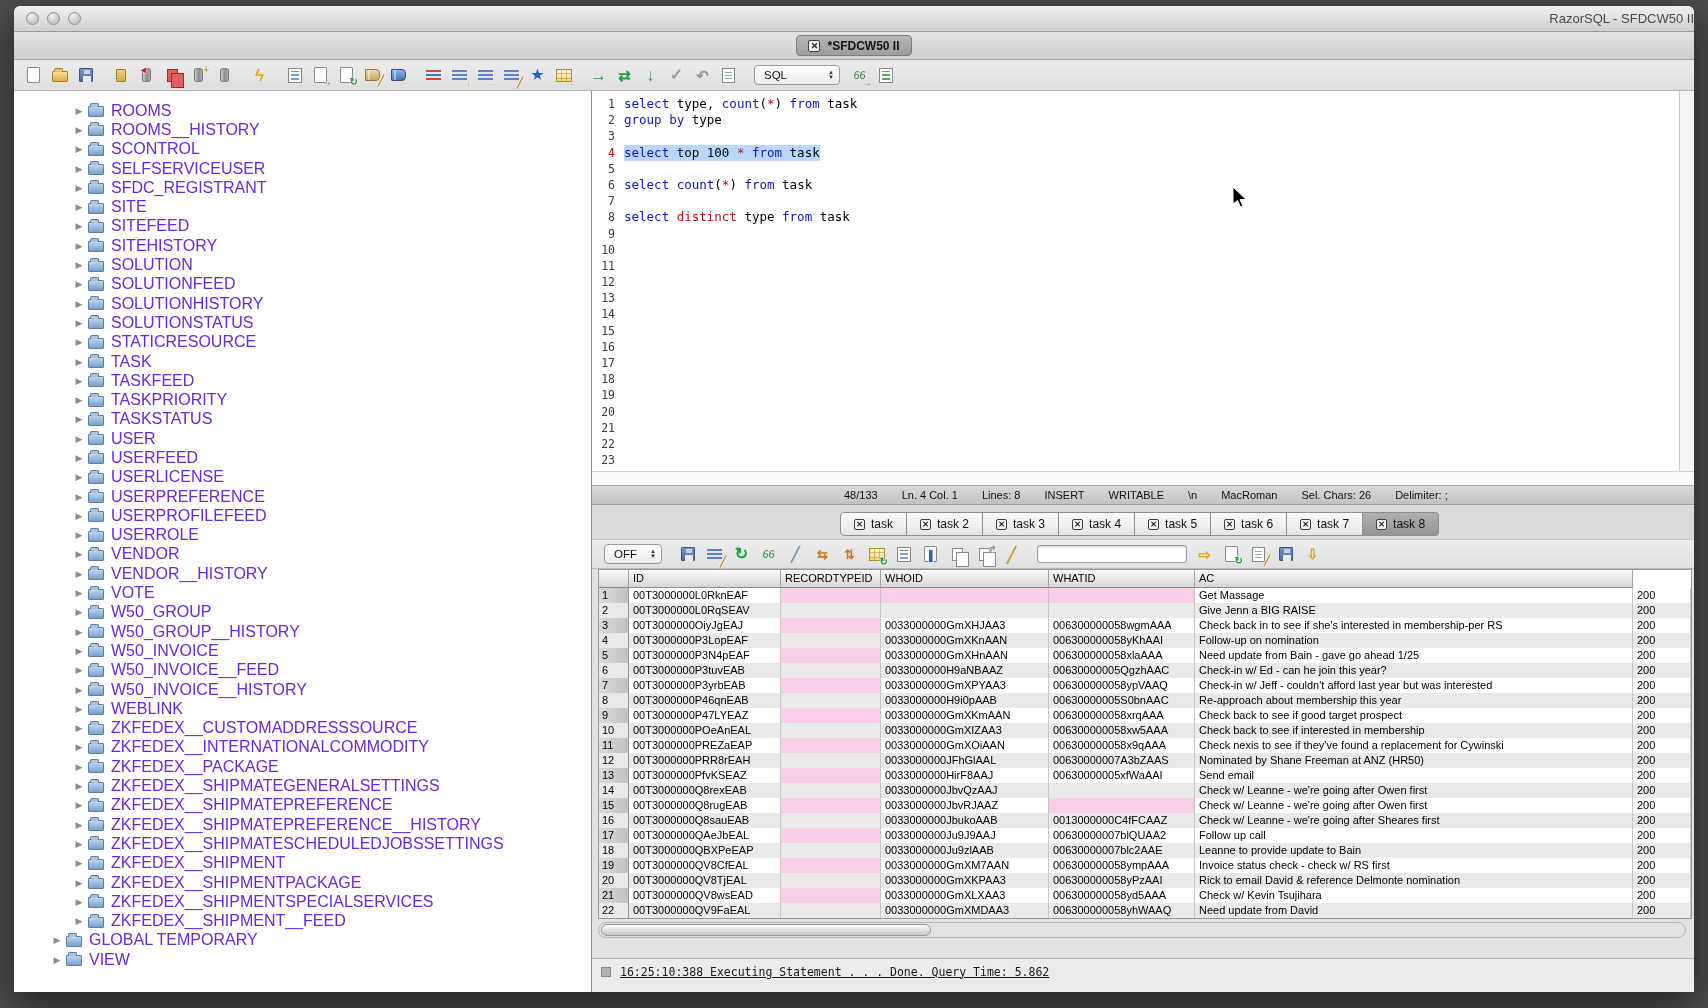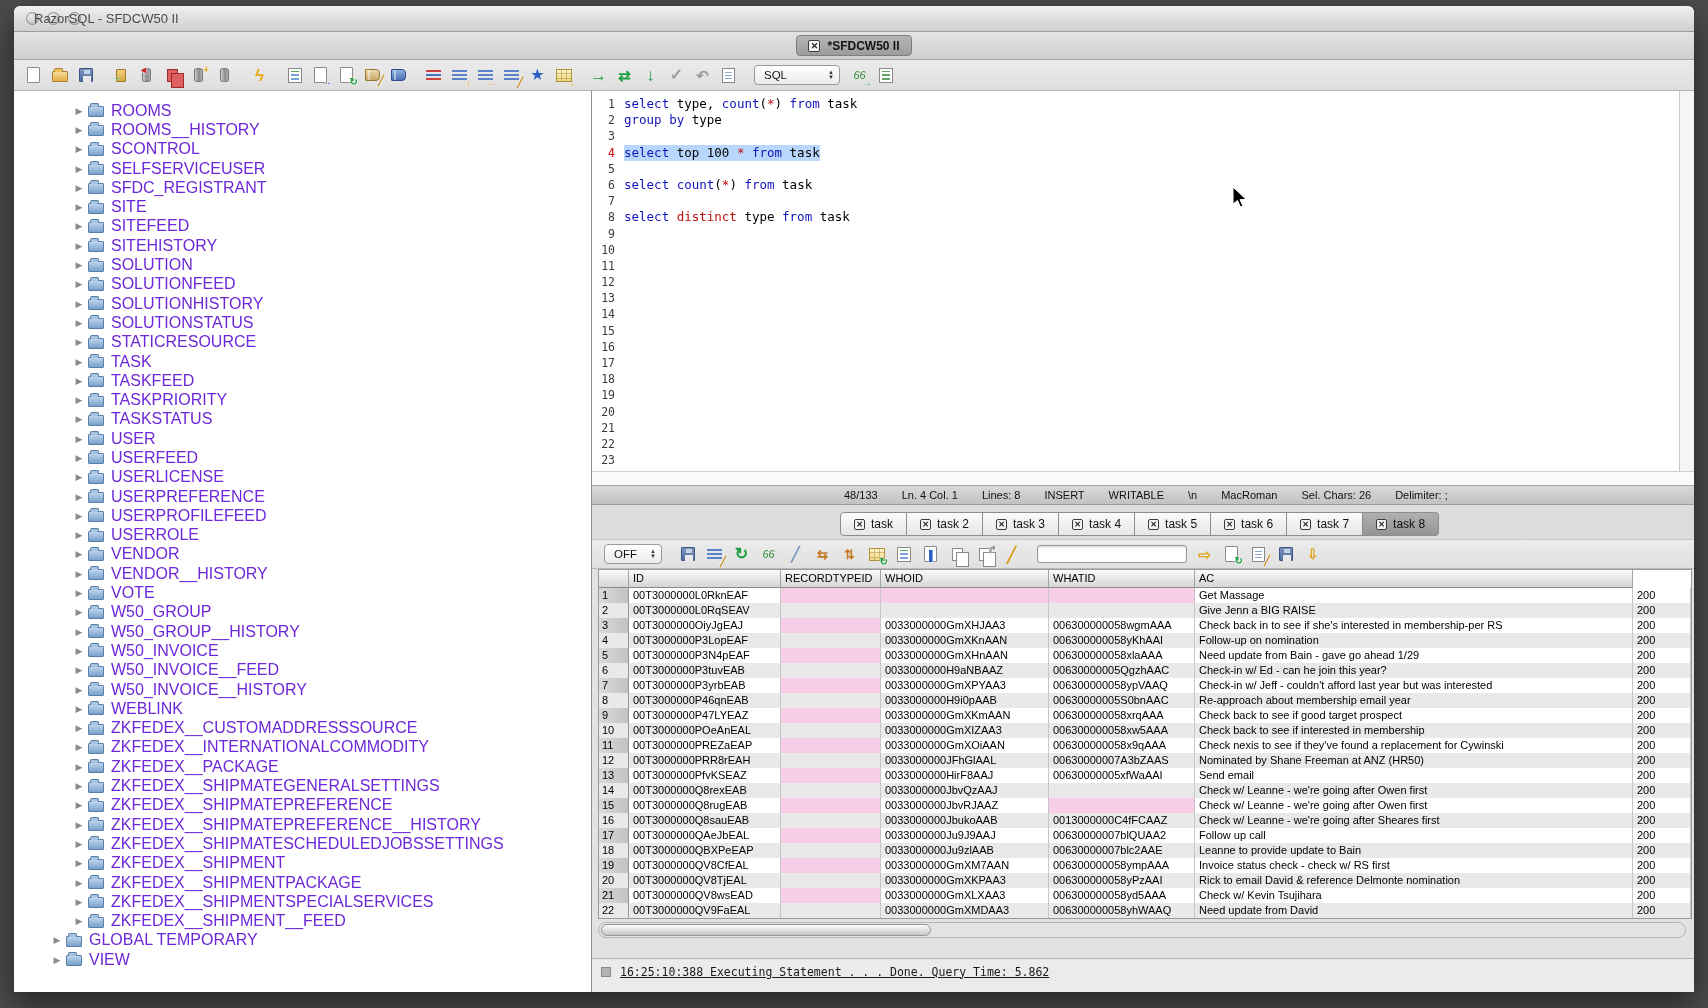--- a/index.html
+++ b/index.html
@@ -7,21 +7,21 @@
   *{box-sizing:border-box;}
 
   .window{position:absolute;left:14px;top:6px;width:1680px;height:986px;background:#ececec;
     border-radius:6px 6px 0 0;box-shadow:0 12px 34px rgba(0,0,0,.55);display:flex;flex-direction:column;overflow:hidden;}
 
   
   .titlebar{height:26px;background:linear-gradient(#f0f0f0,#cfcfcf);border-bottom:1px solid #9c9c9c;
     display:flex;align-items:center;position:relative;flex:none;border-radius:6px 6px 0 0;}
   .lights{display:flex;gap:8px;margin-left:12px;}
   .light{width:13px;height:13px;border-radius:50%;background:radial-gradient(circle at 35% 30%,#efefef,#b2b2b2);border:1px solid #8f8f8f;}
-  .tb-title{position:absolute;left:0;right:8px;text-align:left;font-size:13px;color:#4a4a4a;margin-left:20px;}
+  .tb-title{position:absolute;left:0;right:0;text-align:right;font-size:13px;color:#4a4a4a;}
 
   
   .doctabbar{height:28px;background:linear-gradient(#e3e3e3,#d0d0d0);border-bottom:1px solid #a6a6a6;
     display:flex;align-items:center;justify-content:center;flex:none;}
   .doctab{display:inline-flex;align-items:center;gap:7px;height:21px;padding:0 11px;
     background:linear-gradient(#b6b6b6,#9c9c9c);border:1px solid #7d7d7d;border-radius:4px;
     font-size:12px;font-weight:bold;color:#141414;}
   .tabx{display:inline-block;width:12px;height:12px;border:1px solid #3c3c3c;background:#f4f4f4;
     font-size:9px;line-height:10px;text-align:center;border-radius:2px;color:#222;font-weight:bold;}
 
@@ -805,21 +805,21 @@
             <span class="gcell">006300000058yKhAAI</span>
             <span class="gcell">Follow-up on nomination</span>
             <span class="gcell">200</span>
           </div>
           <div class="grow">
             <span class="gcell rownum">5</span>
             <span class="gcell">00T3000000P3N4pEAF</span>
             <span class="gcell pink"></span>
             <span class="gcell">0033000000GmXHnAAN</span>
             <span class="gcell">006300000058xlaAAA</span>
-            <span class="gcell">Need update from Bain - gave go ahead 1/29</span>
+            <span class="gcell">Need update from Bain - gave go ahead 1/25</span>
             <span class="gcell">200</span>
           </div>
           <div class="grow stripe">
             <span class="gcell rownum">6</span>
             <span class="gcell">00T3000000P3tuvEAB</span>
             <span class="gcell pink"></span>
             <span class="gcell">0033000000H9aNBAAZ</span>
             <span class="gcell">00630000005QgzhAAC</span>
             <span class="gcell">Check-in w/ Ed - can he join this year?</span>
             <span class="gcell">200</span>
@@ -832,21 +832,21 @@
             <span class="gcell">006300000058ypVAAQ</span>
             <span class="gcell">Check-in w/ Jeff - couldn't afford last year but was interested</span>
             <span class="gcell">200</span>
           </div>
           <div class="grow stripe">
             <span class="gcell rownum">8</span>
             <span class="gcell">00T3000000P46qnEAB</span>
             <span class="gcell pink"></span>
             <span class="gcell">0033000000H9i0pAAB</span>
             <span class="gcell">00630000005S0bnAAC</span>
-            <span class="gcell">Re-approach about membership email year</span>
+            <span class="gcell">Re-approach about membership this year</span>
             <span class="gcell">200</span>
           </div>
           <div class="grow">
             <span class="gcell rownum">9</span>
             <span class="gcell">00T3000000P47LYEAZ</span>
             <span class="gcell pink"></span>
             <span class="gcell">0033000000GmXKmAAN</span>
             <span class="gcell">006300000058xrqAAA</span>
             <span class="gcell">Check back to see if good target prospect</span>
             <span class="gcell">200</span>

